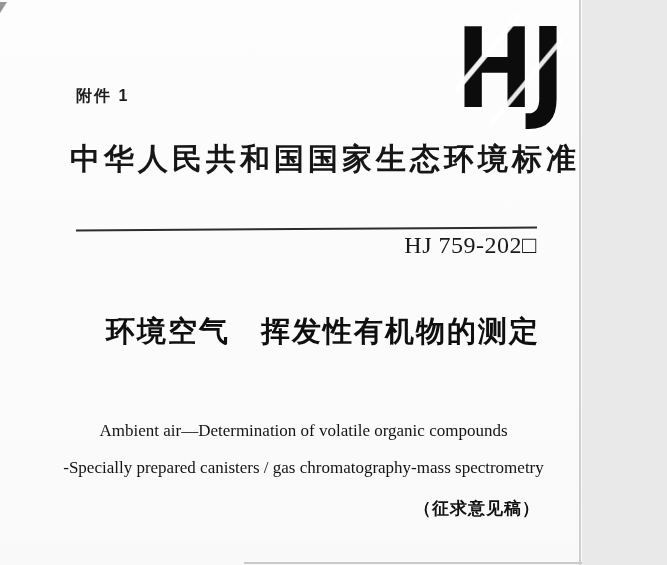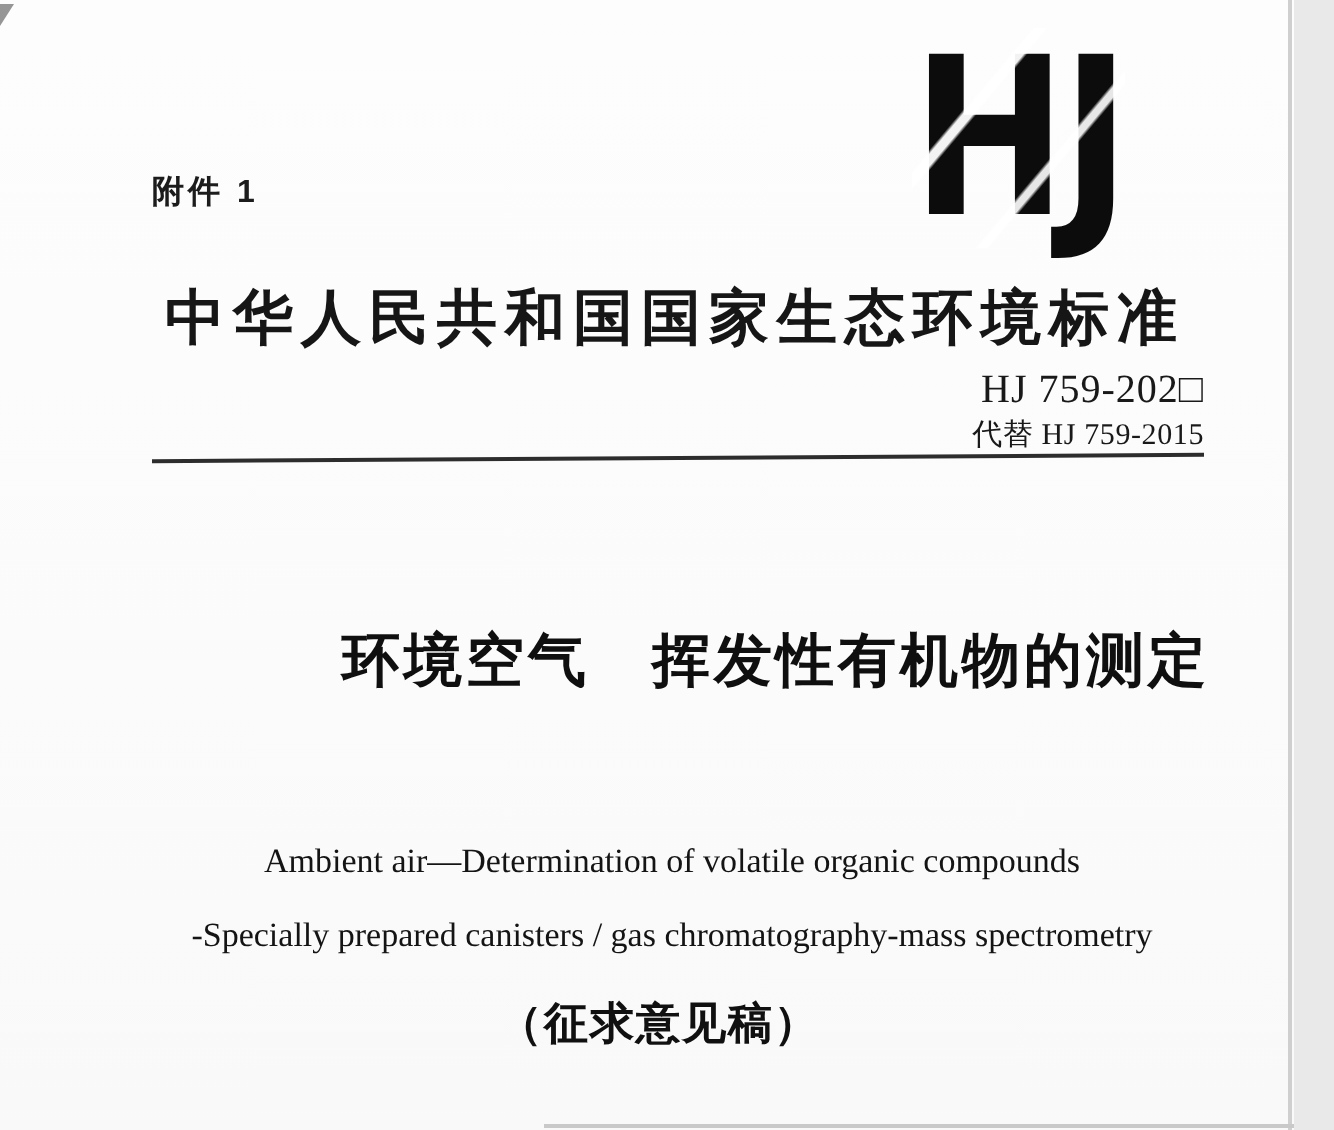--- a/index.html
+++ b/index.html
@@ -3,21 +3,21 @@
 <meta charset="utf-8">
 <style>
   html, body {
     margin: 0;
     padding: 0;
     background: #e9e9e9;
     font-family: "Liberation Sans", "DejaVu Sans", sans-serif;
   }
   .page {
     position: relative;
-    width: 647px;
+    width: 582px;
     height: 565px;
     background: linear-gradient(180deg, #fdfdfd 0%, #fbfbfb 60%, #f9f9f9 100%);
     overflow: hidden;
     color: #1a1a1a;
   }
 
   
   .edge-right {
     position: absolute; top: 0; bottom: 0; right: 1px; width: 2px;
     background: #cfcfcf;
@@ -74,21 +74,21 @@
     white-space: nowrap;
   }
 
   
   .std-block {
     position: absolute; right: 45px; top: 184px;
     text-align: right;
     font-family: "Liberation Serif", "DejaVu Serif", serif;
     color: #191919;
   }
-  .std-no   { font-size: 20px; letter-spacing: .5px; line-height: 1.15; }
+  .std-no   { font-size: 24px; letter-spacing: .5px; line-height: 1.15; margin-top: 48px; }
   .replaces { font-size: 15px; letter-spacing: .3px; line-height: 1.25; margin-top: 2px; }
 
   
   .rule {
     position: absolute; left: 76px; right: 45px; top: 228px; height: 2px;
     background: #2d2d2d;
     transform: rotate(-0.35deg);
   }
 
   
@@ -112,23 +112,23 @@
     font-size: 17px;
     color: #141414;
     white-space: nowrap;
   }
   .en-line-1 { top: 421px; }
   .en-line-2 { top: 458px; }
 
   
   .draft-note {
     position: absolute; left: 54px; right: 42px; top: 497px;
-    text-align: center;
+    text-align: right;
     font-weight: 700;
-    font-size: 22px;
+    font-size: 17px;
     letter-spacing: 1px;
     color: #101010;
   }
 </style>
 </head>
 <body>
 
 <div class="page">
 
   <div class="corner-speck"></div>
@@ -136,21 +136,20 @@
   <div class="edge-bottom"></div>
 
   <div class="attachment">附件 1</div>
 
   <div class="hj-logo">HJ</div>
 
   <h1 class="header-title">中华人民共和国国家生态环境标准</h1>
 
   <div class="std-block">
     <div class="std-no">HJ 759-202□</div>
-    <div class="replaces">代替 HJ 759-2015</div>
   </div>
 
   <div class="rule"></div>
 
   <h2 class="main-title">
     <div class="title-line-1">环境空气　挥发性有机物的测定</div>
   </h2>
 
   <div class="en-line en-line-2">-Specially prepared canisters / gas chromatography-mass spectrometry</div>
   <div class="en-line en-line-1">Ambient air—Determination of volatile organic compounds</div>

